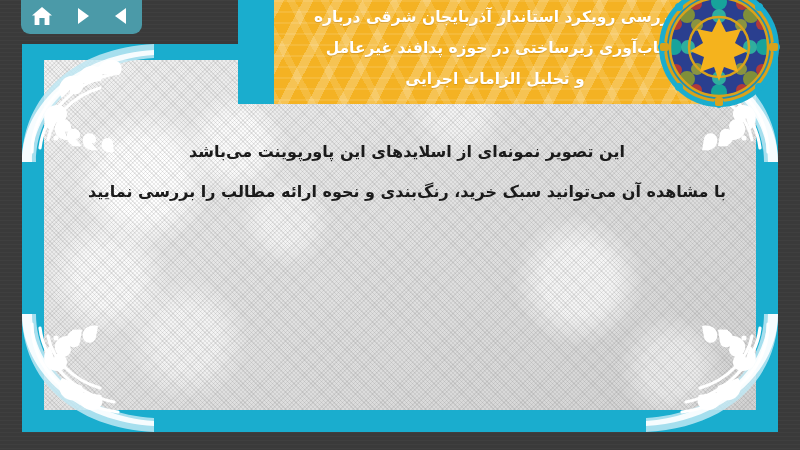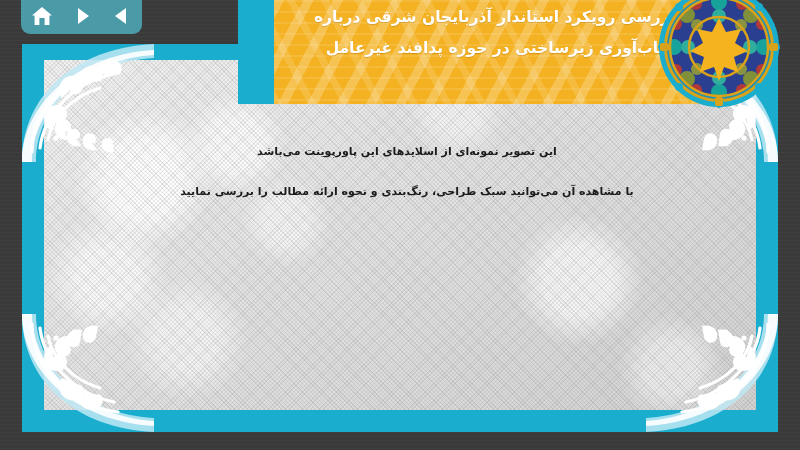--- a/index.html
+++ b/index.html
@@ -94,21 +94,21 @@
   .medallion{
     position:absolute;right:18px;top:-16px;width:126px;height:126px;
   }
   .medallion svg{display:block;width:100%;height:100%;}
 
   
   .body-text{
     position:absolute;left:60px;right:46px;top:132px;
     direction:rtl;text-align:center;
     color:#1b1b1b;
-    font-size:11px;
+    font-size:16px;
     line-height:40px;
     font-weight:700;
   }
   .body-text .bline{display:block;white-space:nowrap;}
 
   
   .navbar{
     position:absolute;left:21px;top:-12px;width:121px;height:46px;
     background:#4b9aa8;border-radius:9px;
     display:flex;align-items:flex-end;justify-content:center;gap:14px;
@@ -230,29 +230,30 @@
             <circle cx="52" cy="100" r="2.4"></circle>
           <circle cx="70" cy="104" r="2.2"></circle>
             <circle cx="50" cy="48" r="2.4"></circle>
         </g>
       </svg>
     </div>
   </div>
 
   <div class="body-text">
     <span class="bline">این تصویر نمونه‌ای از اسلایدهای این پاورپوینت می‌باشد</span>
-    <span class="bline">با مشاهده آن می‌توانید سبک طراحی، رنگ‌بندی و نحوه ارائه مطالب را بررسی نمایید</span>
+    <span class="bline">با مشاهده آن می‌توانید سبک خرید، رنگ‌بندی و نحوه ارائه مطالب را بررسی نمایید</span>
   </div>
 
   <div class="banner">
     <div class="banner-teal"></div>
     <div class="banner-stripes"></div>
     <div class="banner-title">
       <span class="tline">بررسی رویکرد استاندار آذربایجان شرقی درباره</span>
       <span class="tline">تاب‌آوری زیرساختی در حوزه پدافند غیرعامل</span>
+      <span class="tline">و تحلیل الزامات اجرایی</span>
     </div>
   </div>
 
   <div class="medallion">
     <svg viewBox="0 0 126 126" xmlns="http://www.w3.org/2000/svg">
       <defs>
         <clipPath id="ringclip">
             <circle cx="63" cy="63" r="49"></circle>
           </clipPath>
       </defs>

